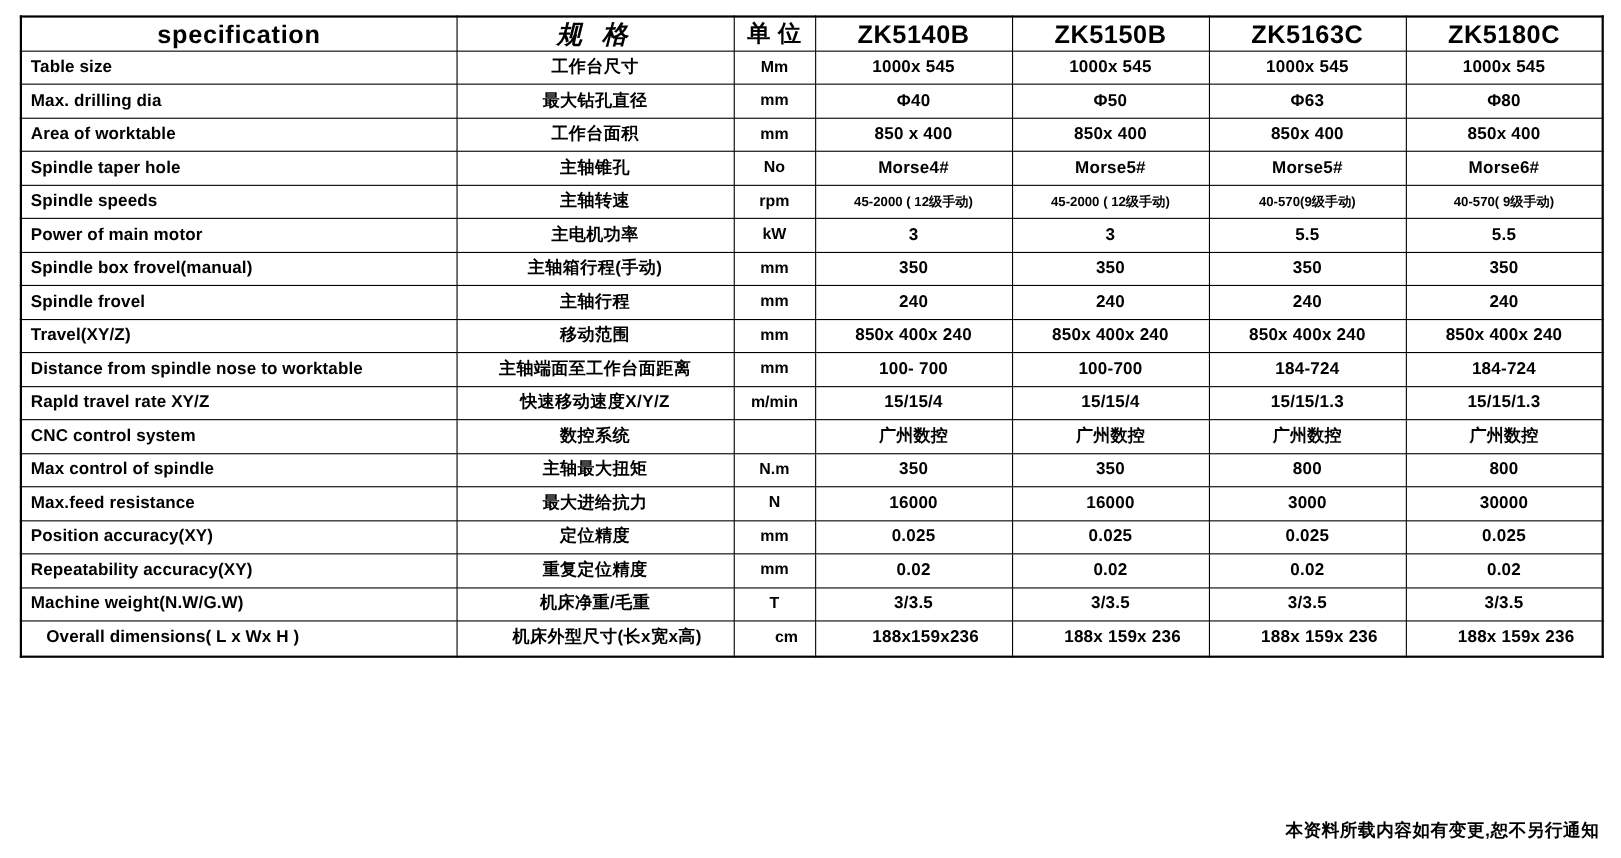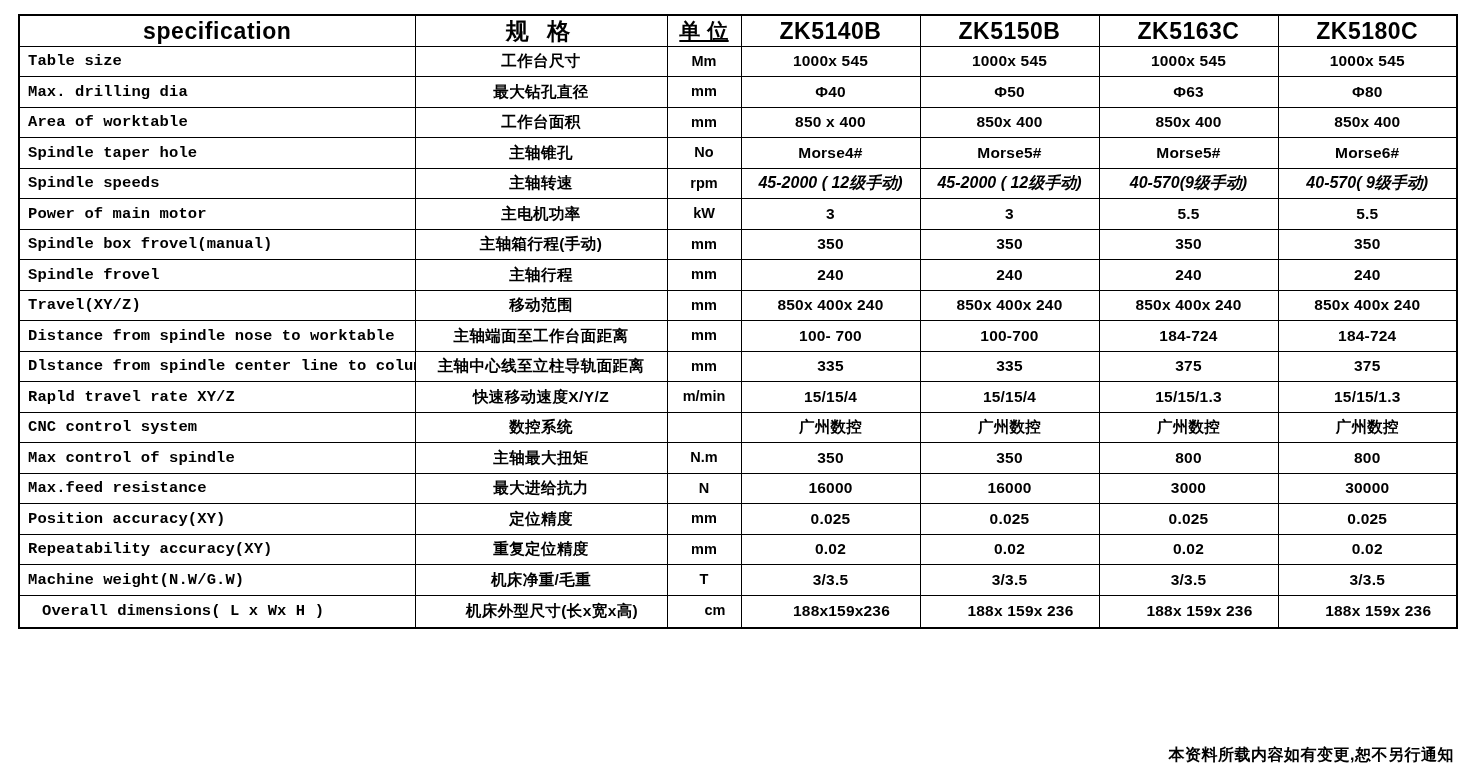--- a/index.html
+++ b/index.html
@@ -45,51 +45,49 @@
   col.c-un  { width: 74px; }
   col.c-m   { width: 179px; }
 
   thead th {
     font-size: 23px;
     height: 38px;
     font-weight: bold;
     letter-spacing: 0.5px;
   }
   thead th.h-en { font-size: 23px; letter-spacing: 0.6px; }
-  thead th.h-cn { font-size: 23px; letter-spacing: 6px; }
-  thead th.h-un { font-size: 21px; text-decoration: underline; }
+  thead th.h-cn { font-size: 23px; letter-spacing: 6px; font-style: italic; }
+  thead th.h-un { font-size: 21px; }
   thead th.h-model { font-size: 23px; letter-spacing: 0.5px; }
 
   tbody td.en {
     text-align: left;
     padding-left: 8px;
     font-size: 15.5px;
     font-weight: bold;
     letter-spacing: 0.1px;
-    font-family: Liberation Mono, monospace;
   }
   tbody td.cn {
     font-size: 15.5px;
     font-weight: bold;
     letter-spacing: 0.4px;
   }
   tbody td.unit {
     font-size: 14.5px;
     font-weight: bold;
     text-align: center;
   }
   tbody td.val {
     font-size: 15.5px;
     font-weight: bold;
     letter-spacing: 0.2px;
   }
   tbody td.val.small {
-    font-size: 16px;
+    font-size: 12px;
     letter-spacing: 0px;
-    font-style: italic;
   }
   tbody tr.last td {
     height: 31px;
     padding-left: 22px;
   }
   .footnote {
     position: absolute;
     right: 20px;
     bottom: 14px;
     font-size: 16px;
@@ -209,29 +207,20 @@
         <tr>
           <td class="en">Distance from spindle nose to worktable</td>
           <td class="cn">主轴端面至工作台面距离</td>
           <td class="unit">mm</td>
           <td class="val">100- 700</td>
           <td class="val">100-700</td>
           <td class="val">184-724</td>
           <td class="val">184-724</td>
         </tr>
         <tr>
-          <td class="en">Dlstance from spindle center line to column</td>
-          <td class="cn">主轴中心线至立柱导轨面距离</td>
-          <td class="unit">mm</td>
-          <td class="val">335</td>
-          <td class="val">335</td>
-          <td class="val">375</td>
-          <td class="val">375</td>
-        </tr>
-        <tr>
           <td class="en">Rapld travel rate XY/Z</td>
           <td class="cn">快速移动速度X/Y/Z</td>
           <td class="unit">m/min</td>
           <td class="val">15/15/4</td>
           <td class="val">15/15/4</td>
           <td class="val">15/15/1.3</td>
           <td class="val">15/15/1.3</td>
         </tr>
         <tr>
           <td class="en">CNC control system</td>

